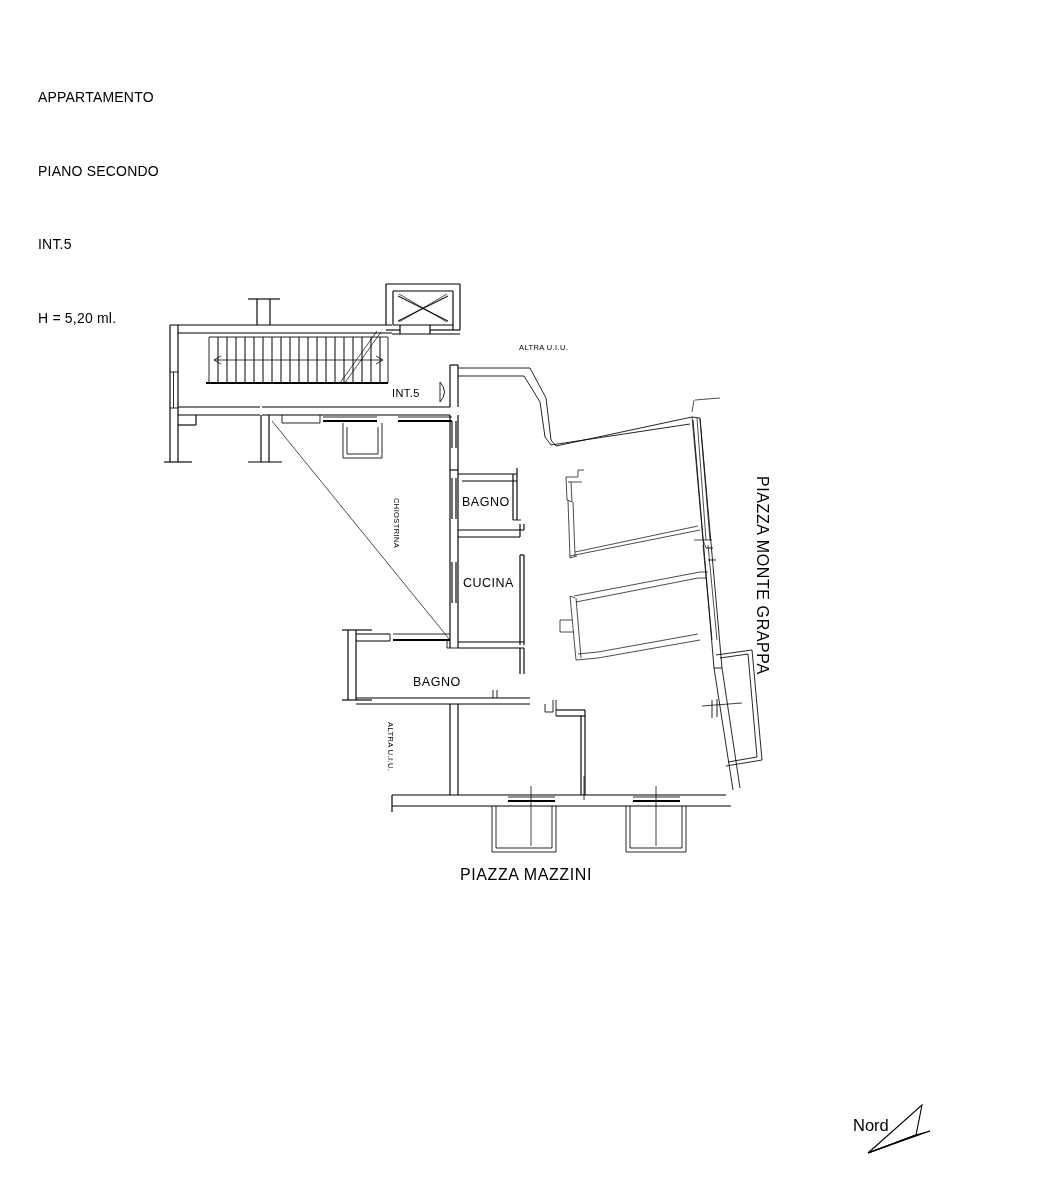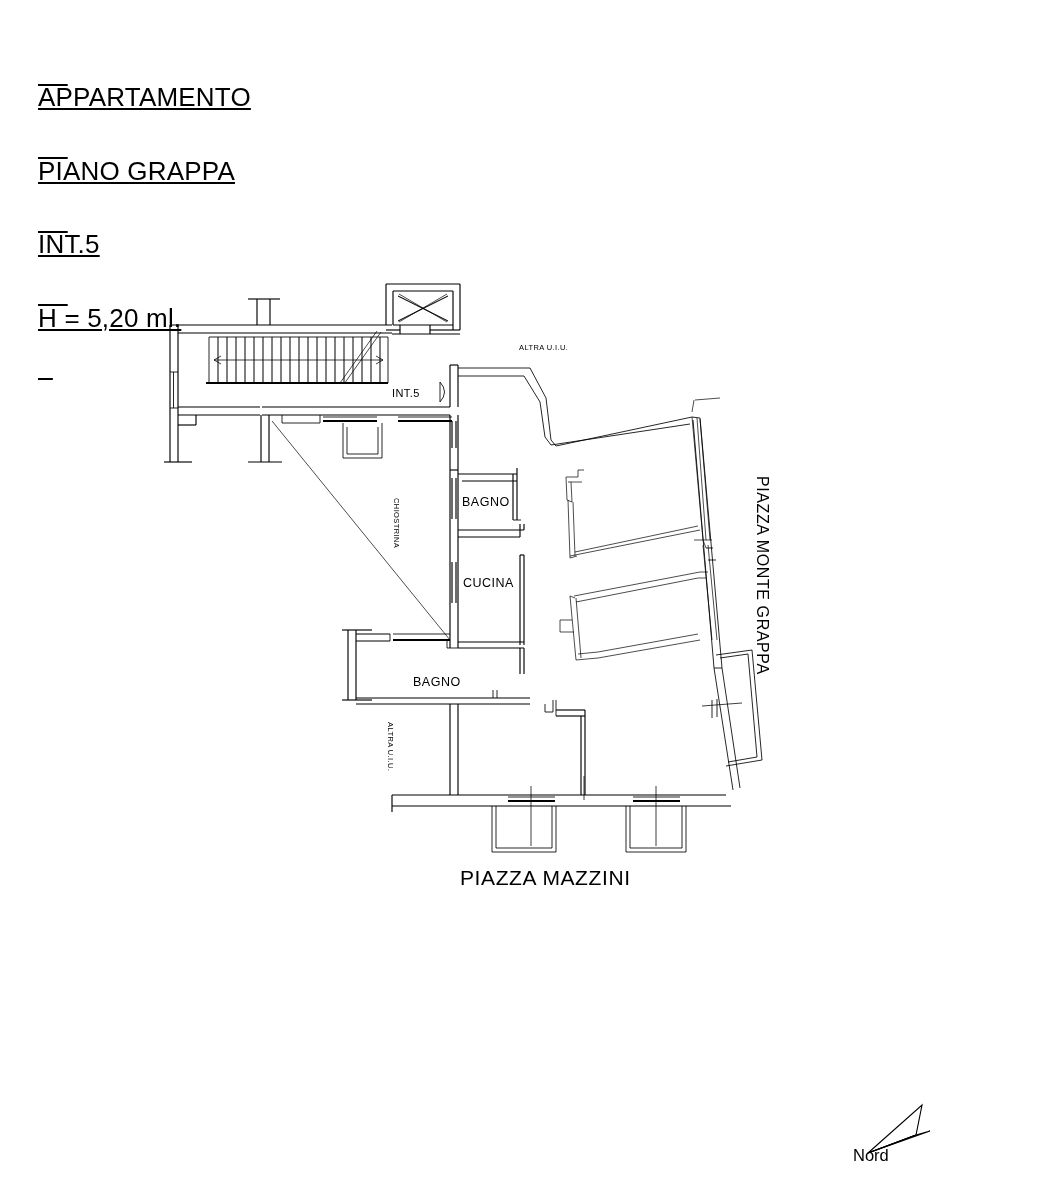--- a/index.html
+++ b/index.html
@@ -19,52 +19,51 @@
     position: absolute;
     inset: 0;
     background: #ffffff;
   }
   
   #title-block {
     position: absolute;
     left: 38px;
     top: 36px;
     line-height: 24.5px;
-    font-size: 26px;
+    font-size: 14px;
     letter-spacing: 0.2px;
     color: #000;
     white-space: pre;
-    text-decoration: underline;
   }
   #title-block div { font-weight: 400; }
 
   
   .plan-label {
     position: absolute;
     font-family: "Liberation Sans", sans-serif;
     color: #000;
     white-space: nowrap;
   }
   #label-mazzini {
     left: 460px;
     top: 866px;
-    font-size: 21px;
+    font-size: 16px;
     letter-spacing: 0.6px;
   }
   #label-grappa {
     left: 771px;
     top: 476px;
     font-size: 16px;
     letter-spacing: 0.6px;
     transform-origin: 0 0;
     transform: rotate(90deg);
   }
   #label-nord {
     left: 853px;
-    top: 1146px;
+    top: 1116px;
     font-size: 16.5px;
   }
 
   
   svg { display: block; }
   svg text {
     font-family: "Liberation Sans", sans-serif;
     fill: #000;
   }
   .wall      { fill: none; stroke: #000; stroke-width: 1.15; }
@@ -77,21 +76,21 @@
   .lbl-small { font-size: 7.5px; letter-spacing: 0.4px; }
   .lbl-int   { font-size: 11px; letter-spacing: 0.4px; }
 </style>
 </head>
 <body>
 
 <div id="sheet">
 
   <div id="title-block">
     <div>APPARTAMENTO</div>
-    <div>PIANO GRAPPA</div>
+    <div>PIANO SECONDO</div>
     <div>INT.5</div>
     <div>H = 5,20 ml.</div>
   </div>
 
   <svg id="floor-plan" width="1043" height="1180" viewBox="0 0 1043 1180" style="position:absolute;left:0;top:0;" shape-rendering="geometricPrecision">
 
     <g>
 
       <path class="wall" d="M170,325 L170,462"></path>
       <path class="wall" d="M178,325 L178,462"></path>

